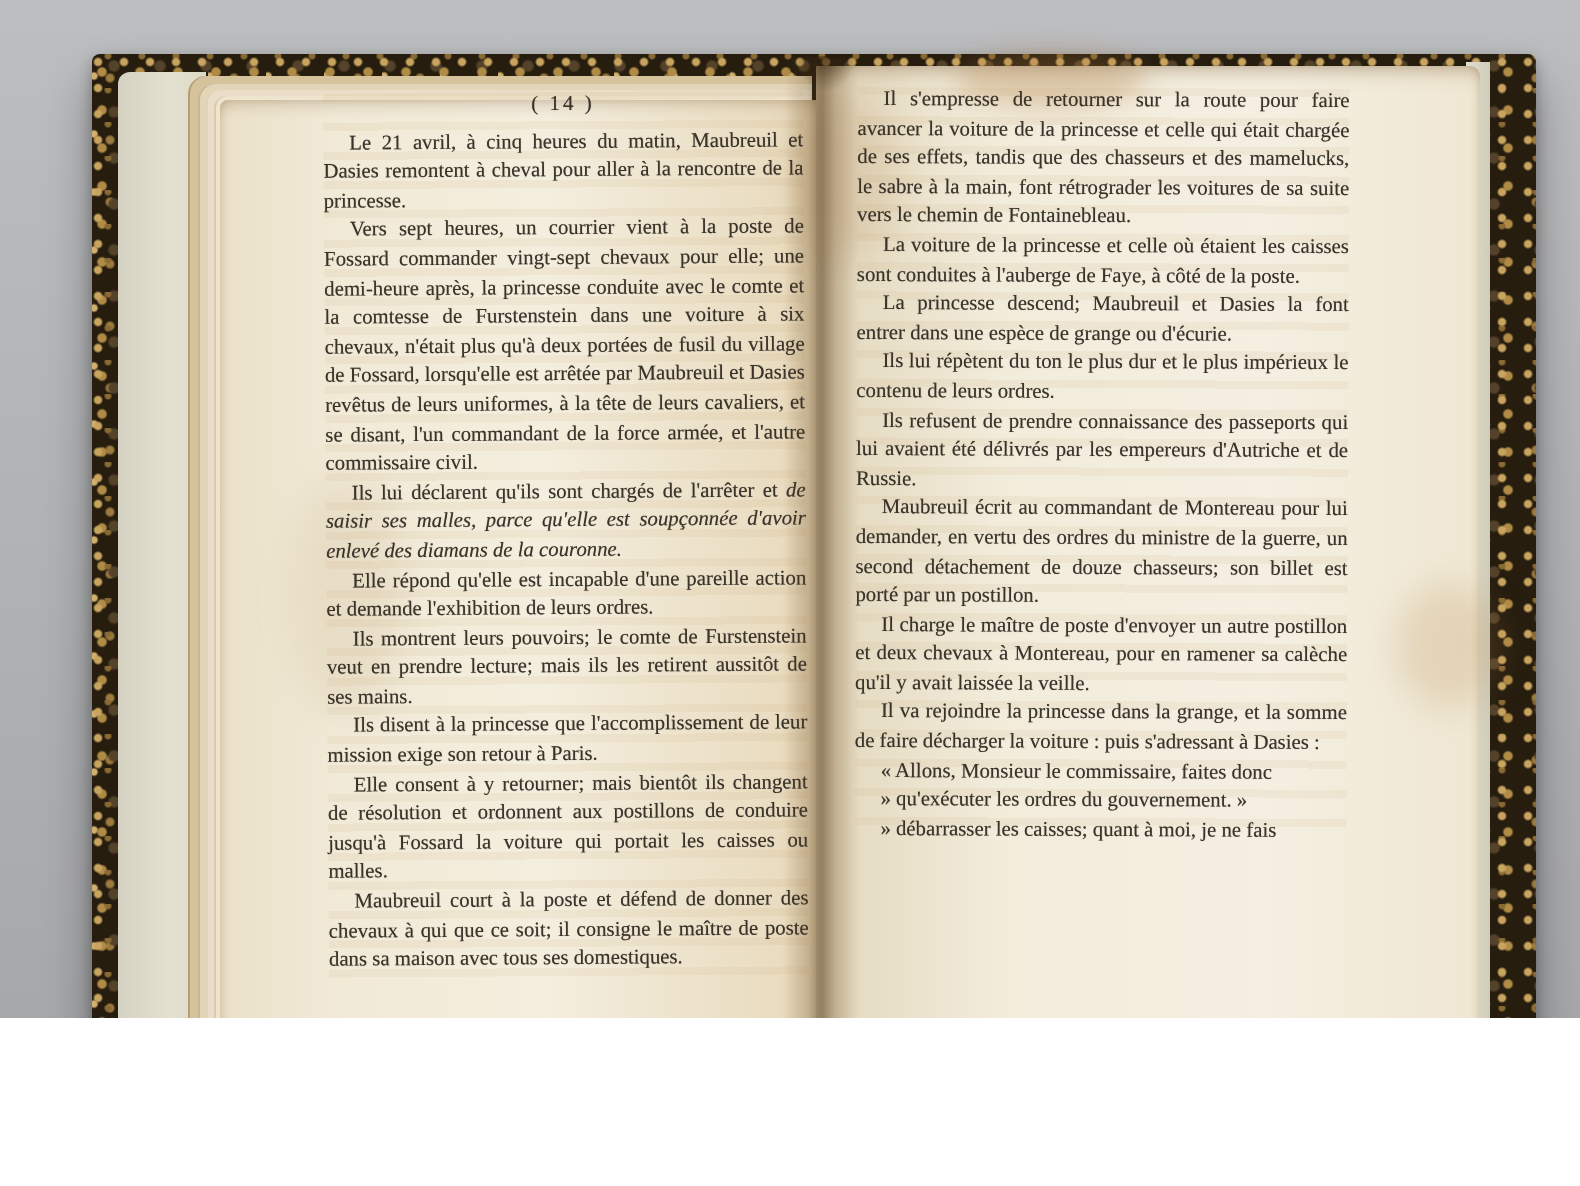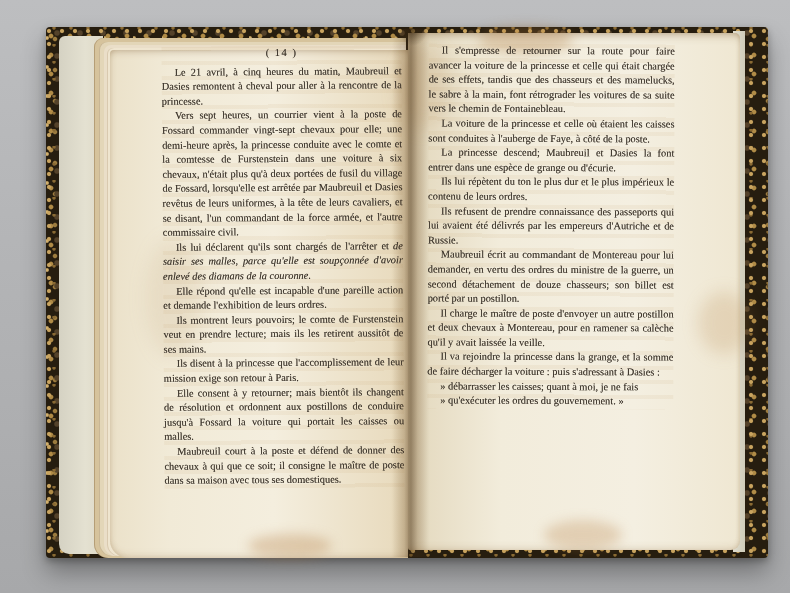--- a/index.html
+++ b/index.html
@@ -1,18 +1,18 @@
 <!DOCTYPE html>
 <html><head>
 <meta charset="utf-8">
 <style>
   html,body{margin:0;padding:0;}
   .scene{
     position:relative;
-    width:790px;height:593px;
+    width:790px;height:509px;
     overflow:hidden;
     background:linear-gradient(180deg,#bdbec0 0%,#b3b4b6 45%,#a7a8aa 100%);
     font-family:"Liberation Serif","DejaVu Serif",serif;
   }
   
   .cover{
     position:absolute;left:46px;top:27px;width:722px;height:531px;
     border-radius:4px;
     background-color:#261d0f;
     background-image:
@@ -140,21 +140,22 @@
     <div class="text-block text-right">
       <p class="para">Il s'empresse de retourner sur la route pour faire avancer la voiture de la princesse et celle qui était chargée de ses effets, tandis que des chasseurs et des mamelucks, le sabre à la main, font rétrograder les voitures de sa suite vers le chemin de Fontainebleau.</p>
       <p class="para">La voiture de la princesse et celle où étaient les caisses sont conduites à l'auberge de Faye, à côté de la poste.</p>
       <p class="para">La princesse descend; Maubreuil et Dasies la font entrer dans une espèce de grange ou d'écurie.</p>
       <p class="para">Ils lui répètent du ton le plus dur et le plus impérieux le contenu de leurs ordres.</p>
       <p class="para">Ils refusent de prendre connaissance des passeports qui lui avaient été délivrés par les empereurs d'Autriche et de Russie.</p>
       <p class="para">Maubreuil écrit au commandant de Montereau pour lui demander, en vertu des ordres du ministre de la guerre, un second détachement de douze chasseurs; son billet est porté par un postillon.</p>
       <p class="para">Il charge le maître de poste d'envoyer un autre postillon et deux chevaux à Montereau, pour en ramener sa calèche qu'il y avait laissée la veille.</p>
       <p class="para">Il va rejoindre la princesse dans la grange, et la somme de faire décharger la voiture : puis s'adressant à Dasies :</p>
       <p class="para quote">
+        <span class="ql ql0">« Allons, Monsieur le commissaire, faites donc</span>
+        <span class="ql">» qu'exécuter les ordres du gouvernement. »</span>
         <span class="ql">» débarrasser les caisses; quant à moi, je ne fais</span>
-        <span class="ql">» qu'exécuter les ordres du gouvernement. »</span>
       </p>
     </div>
 
     <div class="gutter"></div>
     <div class="gutter-top-knot"></div>
   </div>
 </div>
 
 </body></html>

